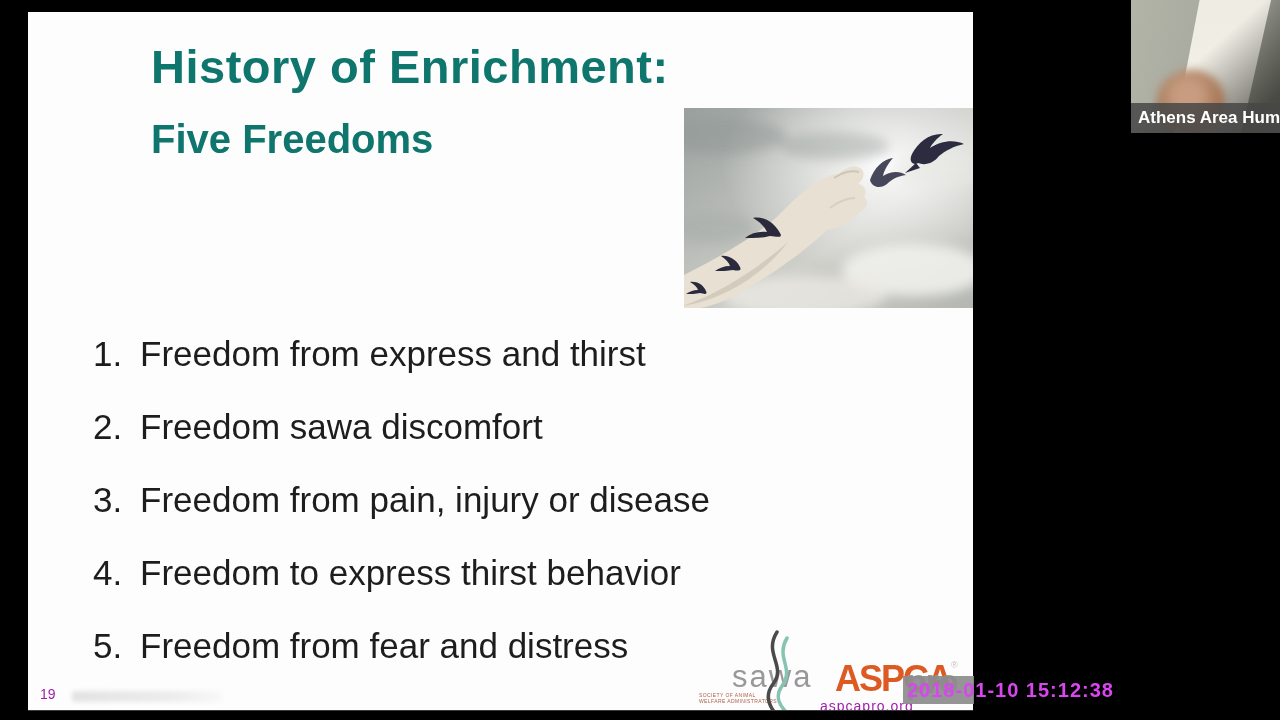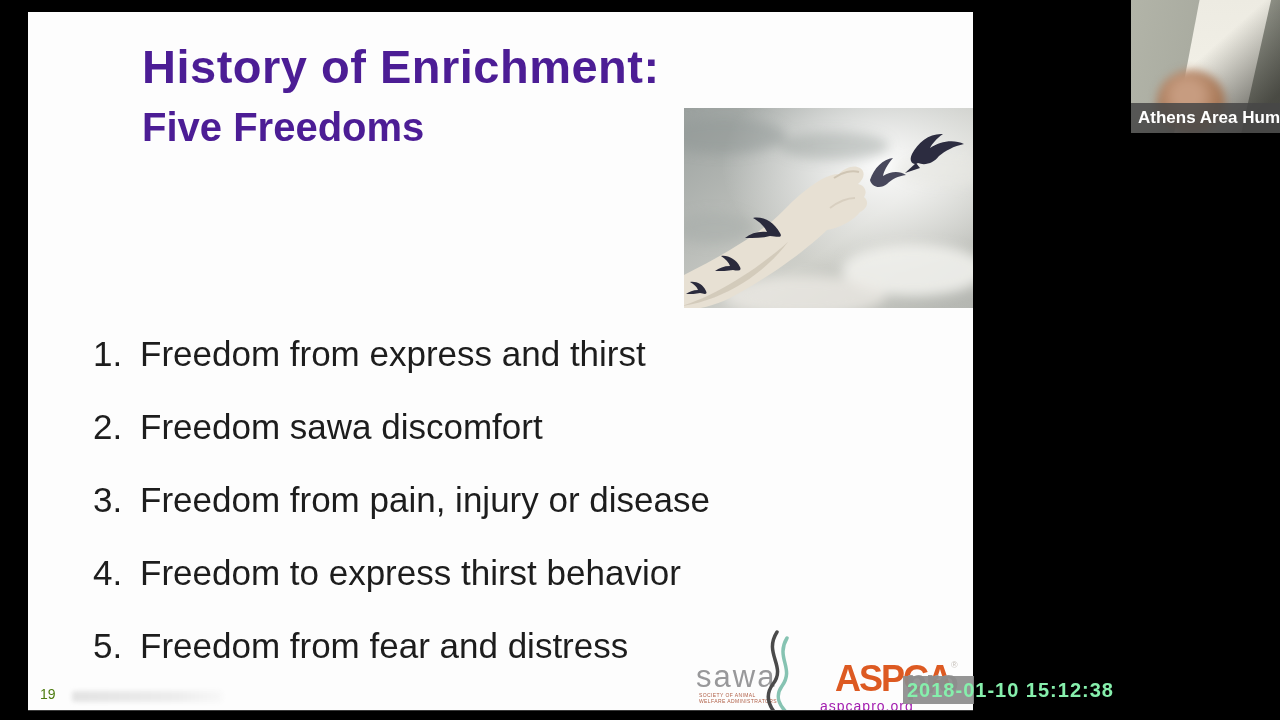--- a/index.html
+++ b/index.html
@@ -4,57 +4,57 @@
 <style>
   * { margin:0; padding:0; box-sizing:border-box; }
   html,body { width:1280px; height:720px; background:#000; overflow:hidden;
               font-family:"Liberation Sans", sans-serif; }
   .stage { position:absolute; left:0; top:0; width:1280px; height:720px; background:#000; }
 
   
   .slide { position:absolute; left:28px; top:12px; width:945px; height:698px;
            background:#fdfdfd; overflow:hidden; box-shadow:0 1px 0 #3a3a3a; }
 
-  .slide-title { position:absolute; left:114px; top:24px; color:#4c1d95; font-weight:bold; line-height:1.3; }
+  .slide-title { position:absolute; left:123px; top:24px; color:#0f766e; font-weight:bold; line-height:1.3; }
   .slide-title .t1 { font-size:47px; letter-spacing:0.5px; display:block; }
-  .slide-title .t2 { font-size:40px; display:block; margin-top:4px; }
+  .slide-title .t2 { font-size:40px; display:block; margin-top:16px; }
 
   .freedom-list { position:absolute; left:65px; top:324px; list-style:none; }
   .freedom-item { display:flex; height:36px; margin-bottom:37px; font-size:35px;
                   color:#1d1d1d; line-height:36px; white-space:nowrap; }
   .freedom-item .num { width:47px; flex:0 0 47px; }
 
   .hand-figure { position:absolute; left:656px; top:96px; width:289px; height:200px; }
   .hand-figure svg { display:block; width:100%; height:100%; }
 
-  .page-number { position:absolute; left:12px; top:674px; font-size:14px; color:#4d7c0f; }
+  .page-number { position:absolute; left:12px; top:674px; font-size:14px; color:#a21caf; }
   .footer-smudge { position:absolute; left:44px; top:679px; width:150px; height:11px;
                    background:linear-gradient(to right,#e3e3e3,#ededed 70%,#f8f8f8);
                    filter:blur(2px); border-radius:3px; }
 
   
   .sawa-logo { position:absolute; left:668px; top:650px; color:#98989a; }
-  .sawa-word { font-size:31px; letter-spacing:2px; line-height:30px; }
+  .sawa-word { font-size:31px; letter-spacing:2px; line-height:30px;margin-left:36px; }
   .sawa-tagline { font-size:5px; line-height:6px; color:#b06048; letter-spacing:0.4px; margin-left:3px; }
   .sawa-flourish { position:absolute; left:727px; top:618px; width:42px; height:84px; }
 
   .aspca-logo { position:absolute; left:807px; top:648px; color:#dd5a22; font-weight:bold; }
   .aspca-word { font-size:36px; letter-spacing:-2px; line-height:36px;
                 transform:scaleY(1.05); display:inline-block; }
   .aspca-reg { font-size:9px; vertical-align:top; color:#c8c2bc; font-weight:normal; }
   .aspca-url { position:absolute; left:792px; top:686px; font-size:14px; color:#a21caf;
                font-weight:normal; letter-spacing:1px; }
   .aspca-pro { position:absolute; left:878px; top:650px; font-size:34px; font-weight:bold;
                color:#9a9a9a; letter-spacing:-1px; }
 
   
   .timestamp-box { position:absolute; left:903px; top:676px; width:71px; height:28px;
                    background:rgba(140,140,140,0.92); }
   .timestamp-text { position:absolute; left:907px; top:676px; height:28px; line-height:28px;
-                    color:#86efac; font-size:20px; font-weight:bold; letter-spacing:1px;
+                    color:#d946ef; font-size:20px; font-weight:bold; letter-spacing:1px;
                     white-space:nowrap; }
 
   
   .webcam { position:absolute; left:1131px; top:0; width:149px; height:133px;
             background:linear-gradient(100deg,#b2b4a8 0%,#a9aba0 45%,#84867c 100%);
             overflow:hidden; }
   .webcam-wall { position:absolute; inset:0;
                  clip-path:polygon(46% 0, 94% 0, 74% 100%, 29% 100%);
                  background:linear-gradient(to bottom,#edebe2,#f5f3ea); }
   .webcam-shadow { position:absolute; inset:0;

